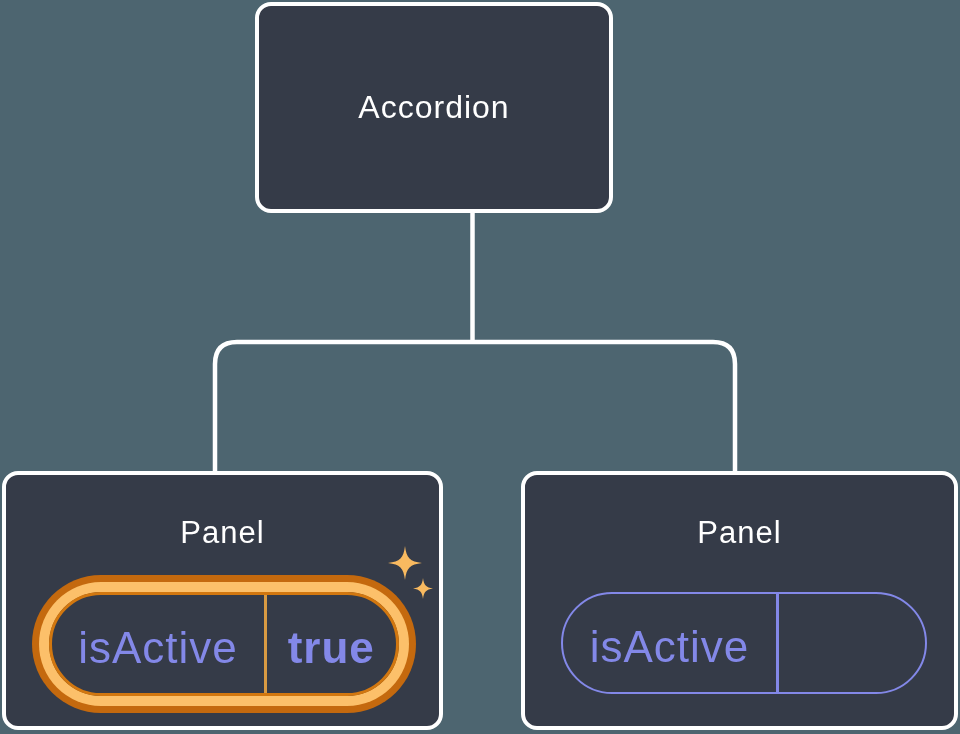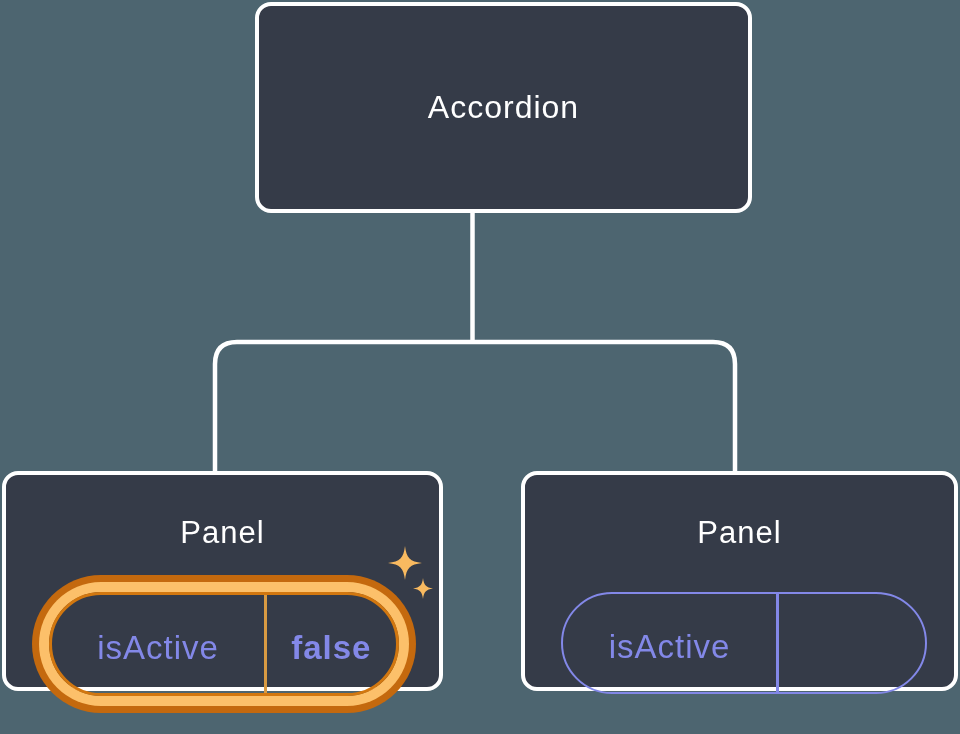--- a/index.html
+++ b/index.html
@@ -22,36 +22,36 @@
   .node {
     position: absolute;
     box-sizing: border-box;
     background: var(--node-fill, #353b48);
     border: 4px solid var(--node-border, #ffffff);
     border-radius: 16px;
   }
   .node-root {
     left: 255px;
     top: 2px;
-    width: 497px;
+    width: 358px;
     height: 211px;
     display: flex;
     align-items: center;
     justify-content: center;
   }
   .node-title {
     color: var(--text-primary, #ffffff);
     font-size: 32px;
     font-weight: 500;
     letter-spacing: 1px;
   }
   .node-panel {
     top: 471px;
     width: 441px;
-    height: 220px;
+    height: 259px;
     display: flex;
     flex-direction: column;
     align-items: center;
   }
   .node-panel-left  { left: 2px; }
   .node-panel-right { left: 521px; width: 437px; }
   .panel-title {
     margin-top: 42px;
     color: var(--text-primary, #ffffff);
     font-size: 31px;
@@ -88,21 +88,21 @@
     height: 104px;
     border: 3px solid var(--highlight-inner, #d2770f);
     box-shadow: 0 0 0 10px var(--highlight-glow-light, #fcc06a),
                 0 0 0 17px var(--highlight-glow-dark, #c4690e);
   }
   .pill-seg {
     display: flex;
     align-items: center;
     justify-content: center;
     color: var(--prop-purple, #8388e8);
-    font-size: 33px;
+    font-size: 44px;
     letter-spacing: 1px;
     margin-top: 8px;
   }
   .pill-inactive .seg-name  { width: 213px; }
   .pill-inactive .seg-value { flex: 1; }
   .pill-active .seg-name    { width: 212px; }
   .pill-active .seg-value   { flex: 1; }
   .seg-value-bold { font-weight: 700; }
   .pill-divider {
     width: 2.5px;
@@ -131,21 +131,21 @@
 
   <div class="node node-root">
     <span class="node-title">Accordion</span>
   </div>
 
   <div class="node node-panel node-panel-left">
     <div class="panel-title">Panel</div>
     <div class="pill pill-active">
       <div class="pill-seg seg-name">isActive</div>
       <div class="pill-divider"></div>
-      <div class="pill-seg seg-value seg-value-bold">false</div>
+      <div class="pill-seg seg-value seg-value-bold">true</div>
     </div>
   </div>
 
   <svg class="sparkles" width="80" height="90" viewBox="0 0 80 90">
     <path d="M40 19 C41.4 31 45 34.6 57 36 C45 37.4 41.4 41 40 53 C38.6 41 35 37.4 23 36 C35 34.6 38.6 31 40 19 Z" fill="#f9ba60"></path>
     <path d="M58 51 C58.9 58.2 61 60.4 68 61.5 C61 62.6 58.9 64.8 58 72 C57.1 64.8 55 62.6 48 61.5 C55 60.4 57.1 58.2 58 51 Z" fill="#f9ba60"></path>
   </svg>
 
   <div class="node node-panel node-panel-right">
     <div class="panel-title">Panel</div>

